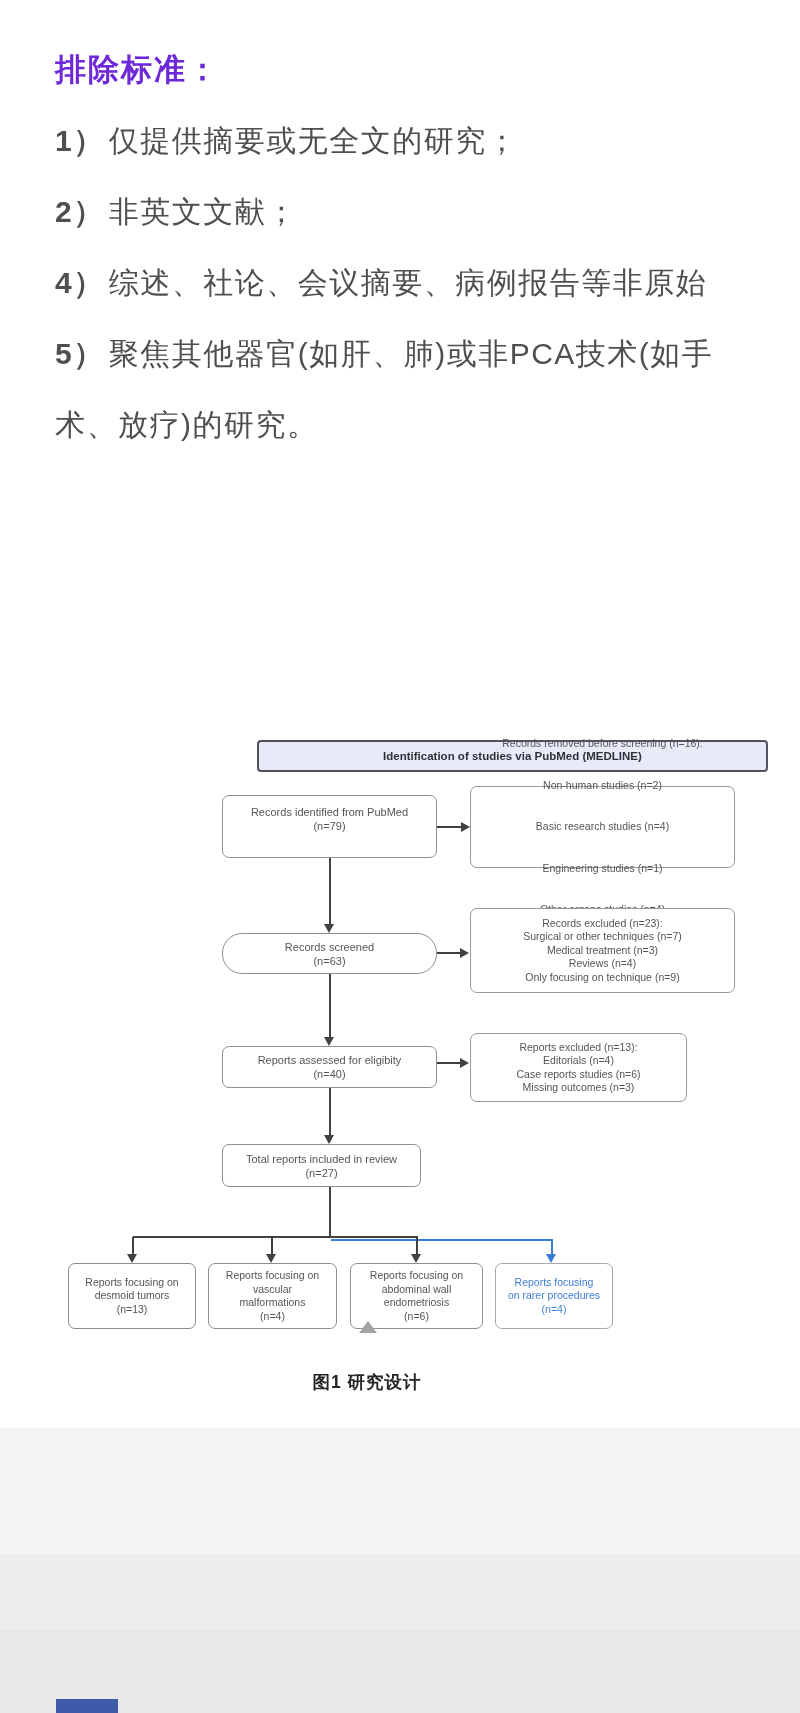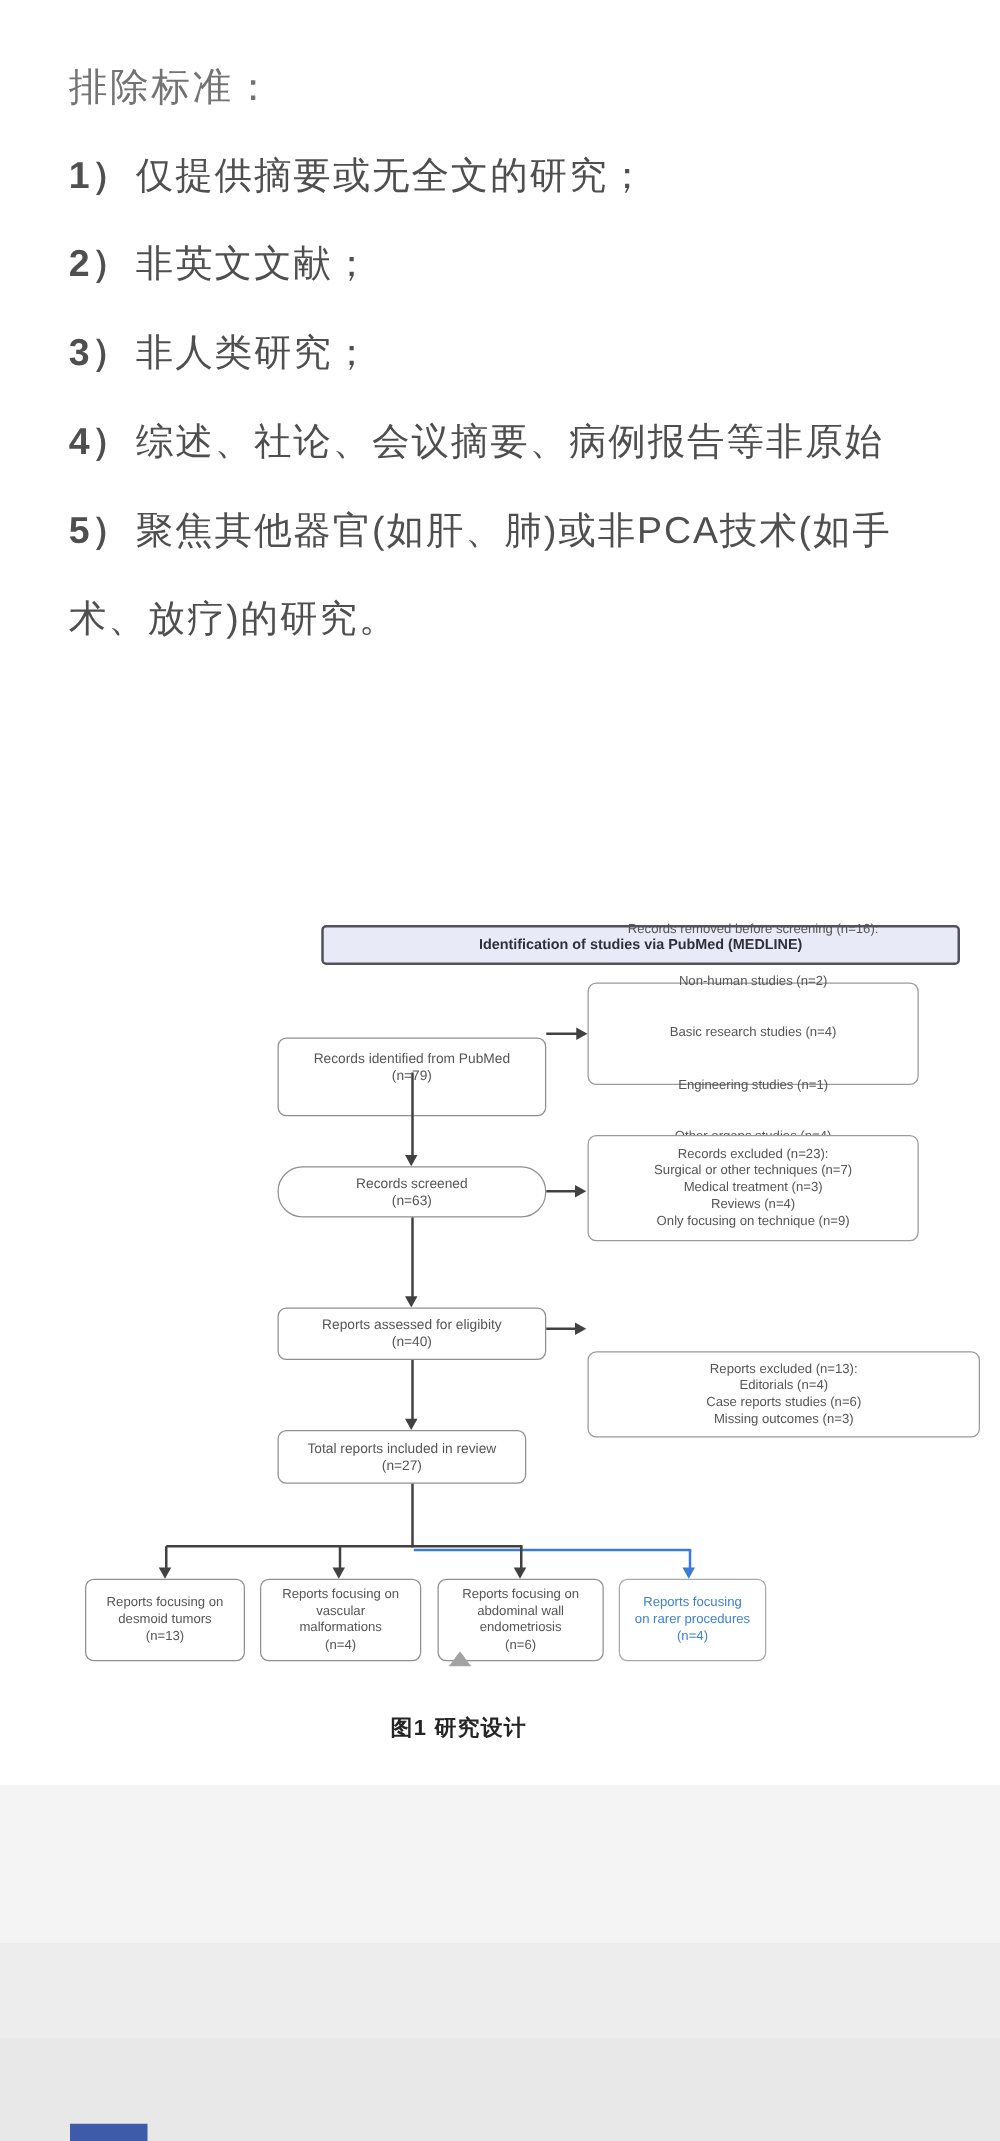--- a/index.html
+++ b/index.html
@@ -2,21 +2,21 @@
 <html><head>
 <meta charset="utf-8">
 <style>
   html,body{margin:0;padding:0;background:#ffffff;}
   body{font-family:"Liberation Sans","DejaVu Sans",sans-serif;}
   #page{position:relative;width:800px;height:1713px;background:#ffffff;overflow:hidden;}
 
   
   #textblock{position:absolute;left:55px;top:34px;width:700px;color:#4f4f4f;}
   #textblock p{margin:0;height:71px;line-height:71px;font-size:30px;letter-spacing:1.5px;white-space:nowrap;}
-  #textblock p.heading{font-size:31px;font-weight:normal;color:#737373;letter-spacing:2px;}
+  #textblock p.heading{font-size:31px;font-weight:bold;color:#6d28d9;letter-spacing:2px;}
   #textblock .num{font-weight:bold;margin-right:4px;}
 
   
   .fc-box{position:absolute;background:#ffffff;border:1.5px solid #8f8f8f;border-radius:7px;
           color:#555555;text-align:center;display:flex;flex-direction:column;justify-content:center;
           box-sizing:border-box;}
   .fc-box.main{font-size:11px;line-height:14px;}
   .fc-box.side{font-size:10.5px;line-height:13.5px;border-color:#9a9a9a;}
   .fc-box.bottom{font-size:10.5px;line-height:13.5px;}
   .fc-box.blue-box{color:#3f7fd6;border-color:#a8a8a8;}
@@ -46,33 +46,32 @@
 </style>
 </head>
 <body>
 
 <div id="page">
 
   <div id="textblock">
     <p class="heading">排除标准：</p>
     <p><span class="num">1）</span><span>仅提供摘要或无全文的研究；</span></p>
     <p><span class="num">2）</span><span>非英文文献；</span></p>
-    <p><span class="num">3）</span><span>非人类研究；</span></p>
     <p><span class="num">4）</span><span>综述、社论、会议摘要、病例报告等非原始</span></p>
     <p><span class="num">5）</span><span>聚焦其他器官(如肝、肺)或非PCA技术(如手</span></p>
     <p><span>术、放疗)的研究。</span></p>
   </div>
 
   <div>
 
     <div id="fc-header" style="left:222px;top:740px;width:511px;height:32px;margin-left:35px;">
       <span>Identification of studies via PubMed (MEDLINE)</span>
     </div>
 
-    <div class="fc-box main" style="left:222px;top:830px;width:215px;height:63px;justify-content:flex-start;padding-top:9px;">
+    <div class="fc-box main" style="left:222px;top:795px;width:215px;height:63px;justify-content:flex-start;padding-top:9px;">
       <div>Records identified from PubMed</div>
       <div>(n=79)</div>
     </div>
 
     <div class="fc-box main" style="left:222px;top:933px;width:215px;height:41px;border-radius:20px;">
       <div>Records screened</div>
       <div>(n=63)</div>
     </div>
 
     <div class="fc-box main" style="left:222px;top:1046px;width:215px;height:42px;">
@@ -94,21 +93,21 @@
     </div>
 
     <div class="fc-box side" style="left:470px;top:908px;width:265px;height:85px;">
       <div>Records excluded (n=23):</div>
       <div>Surgical or other techniques (n=7)</div>
       <div>Medical treatment (n=3)</div>
       <div>Reviews (n=4)</div>
       <div>Only focusing on technique (n=9)</div>
     </div>
 
-    <div class="fc-box side" style="left:470px;top:1033px;width:314px;height:69px;margin-top:48px;">
+    <div class="fc-box side" style="left:470px;top:1033px;width:217px;height:69px;">
       <div>Reports excluded (n=13):</div>
       <div>Editorials (n=4)</div>
       <div>Case reports studies (n=6)</div>
       <div>Missing outcomes (n=3)</div>
     </div>
 
     <div class="hline" style="left:437px;top:826px;width:26px;"></div>
     <div class="arr-right" style="left:461px;top:821.5px;"></div>
 
     <div class="hline" style="left:437px;top:952px;width:25px;"></div>

